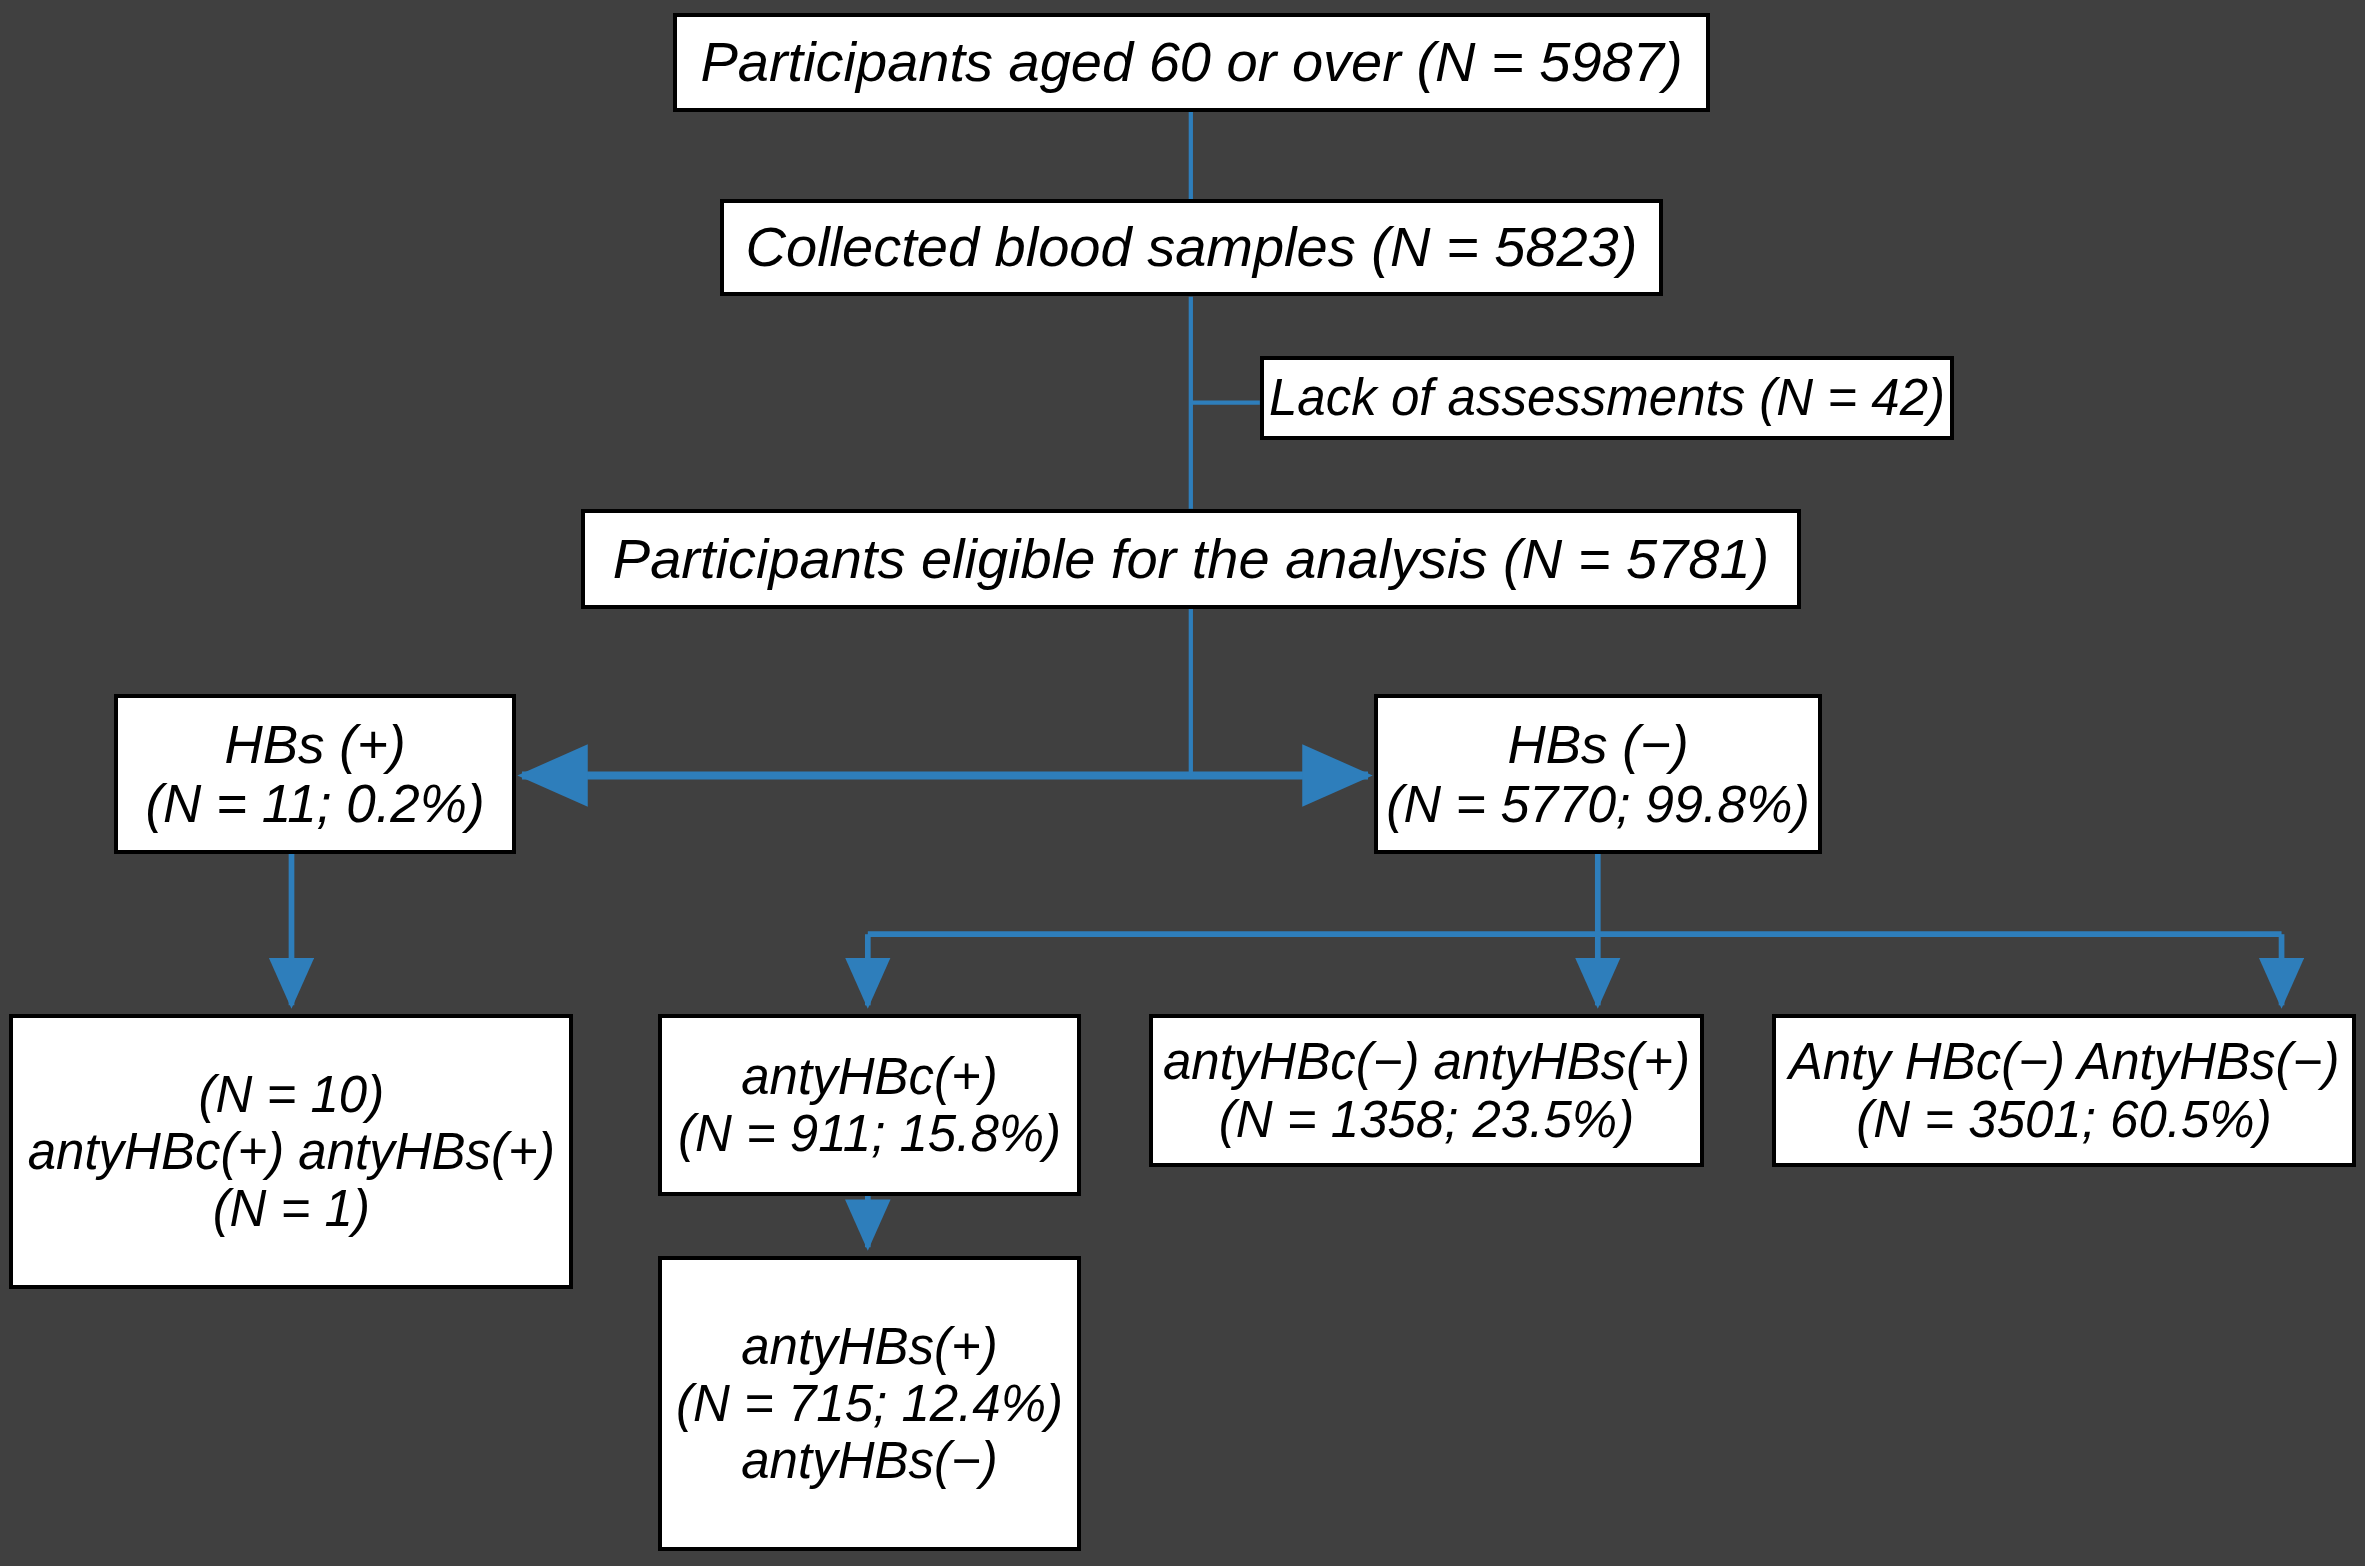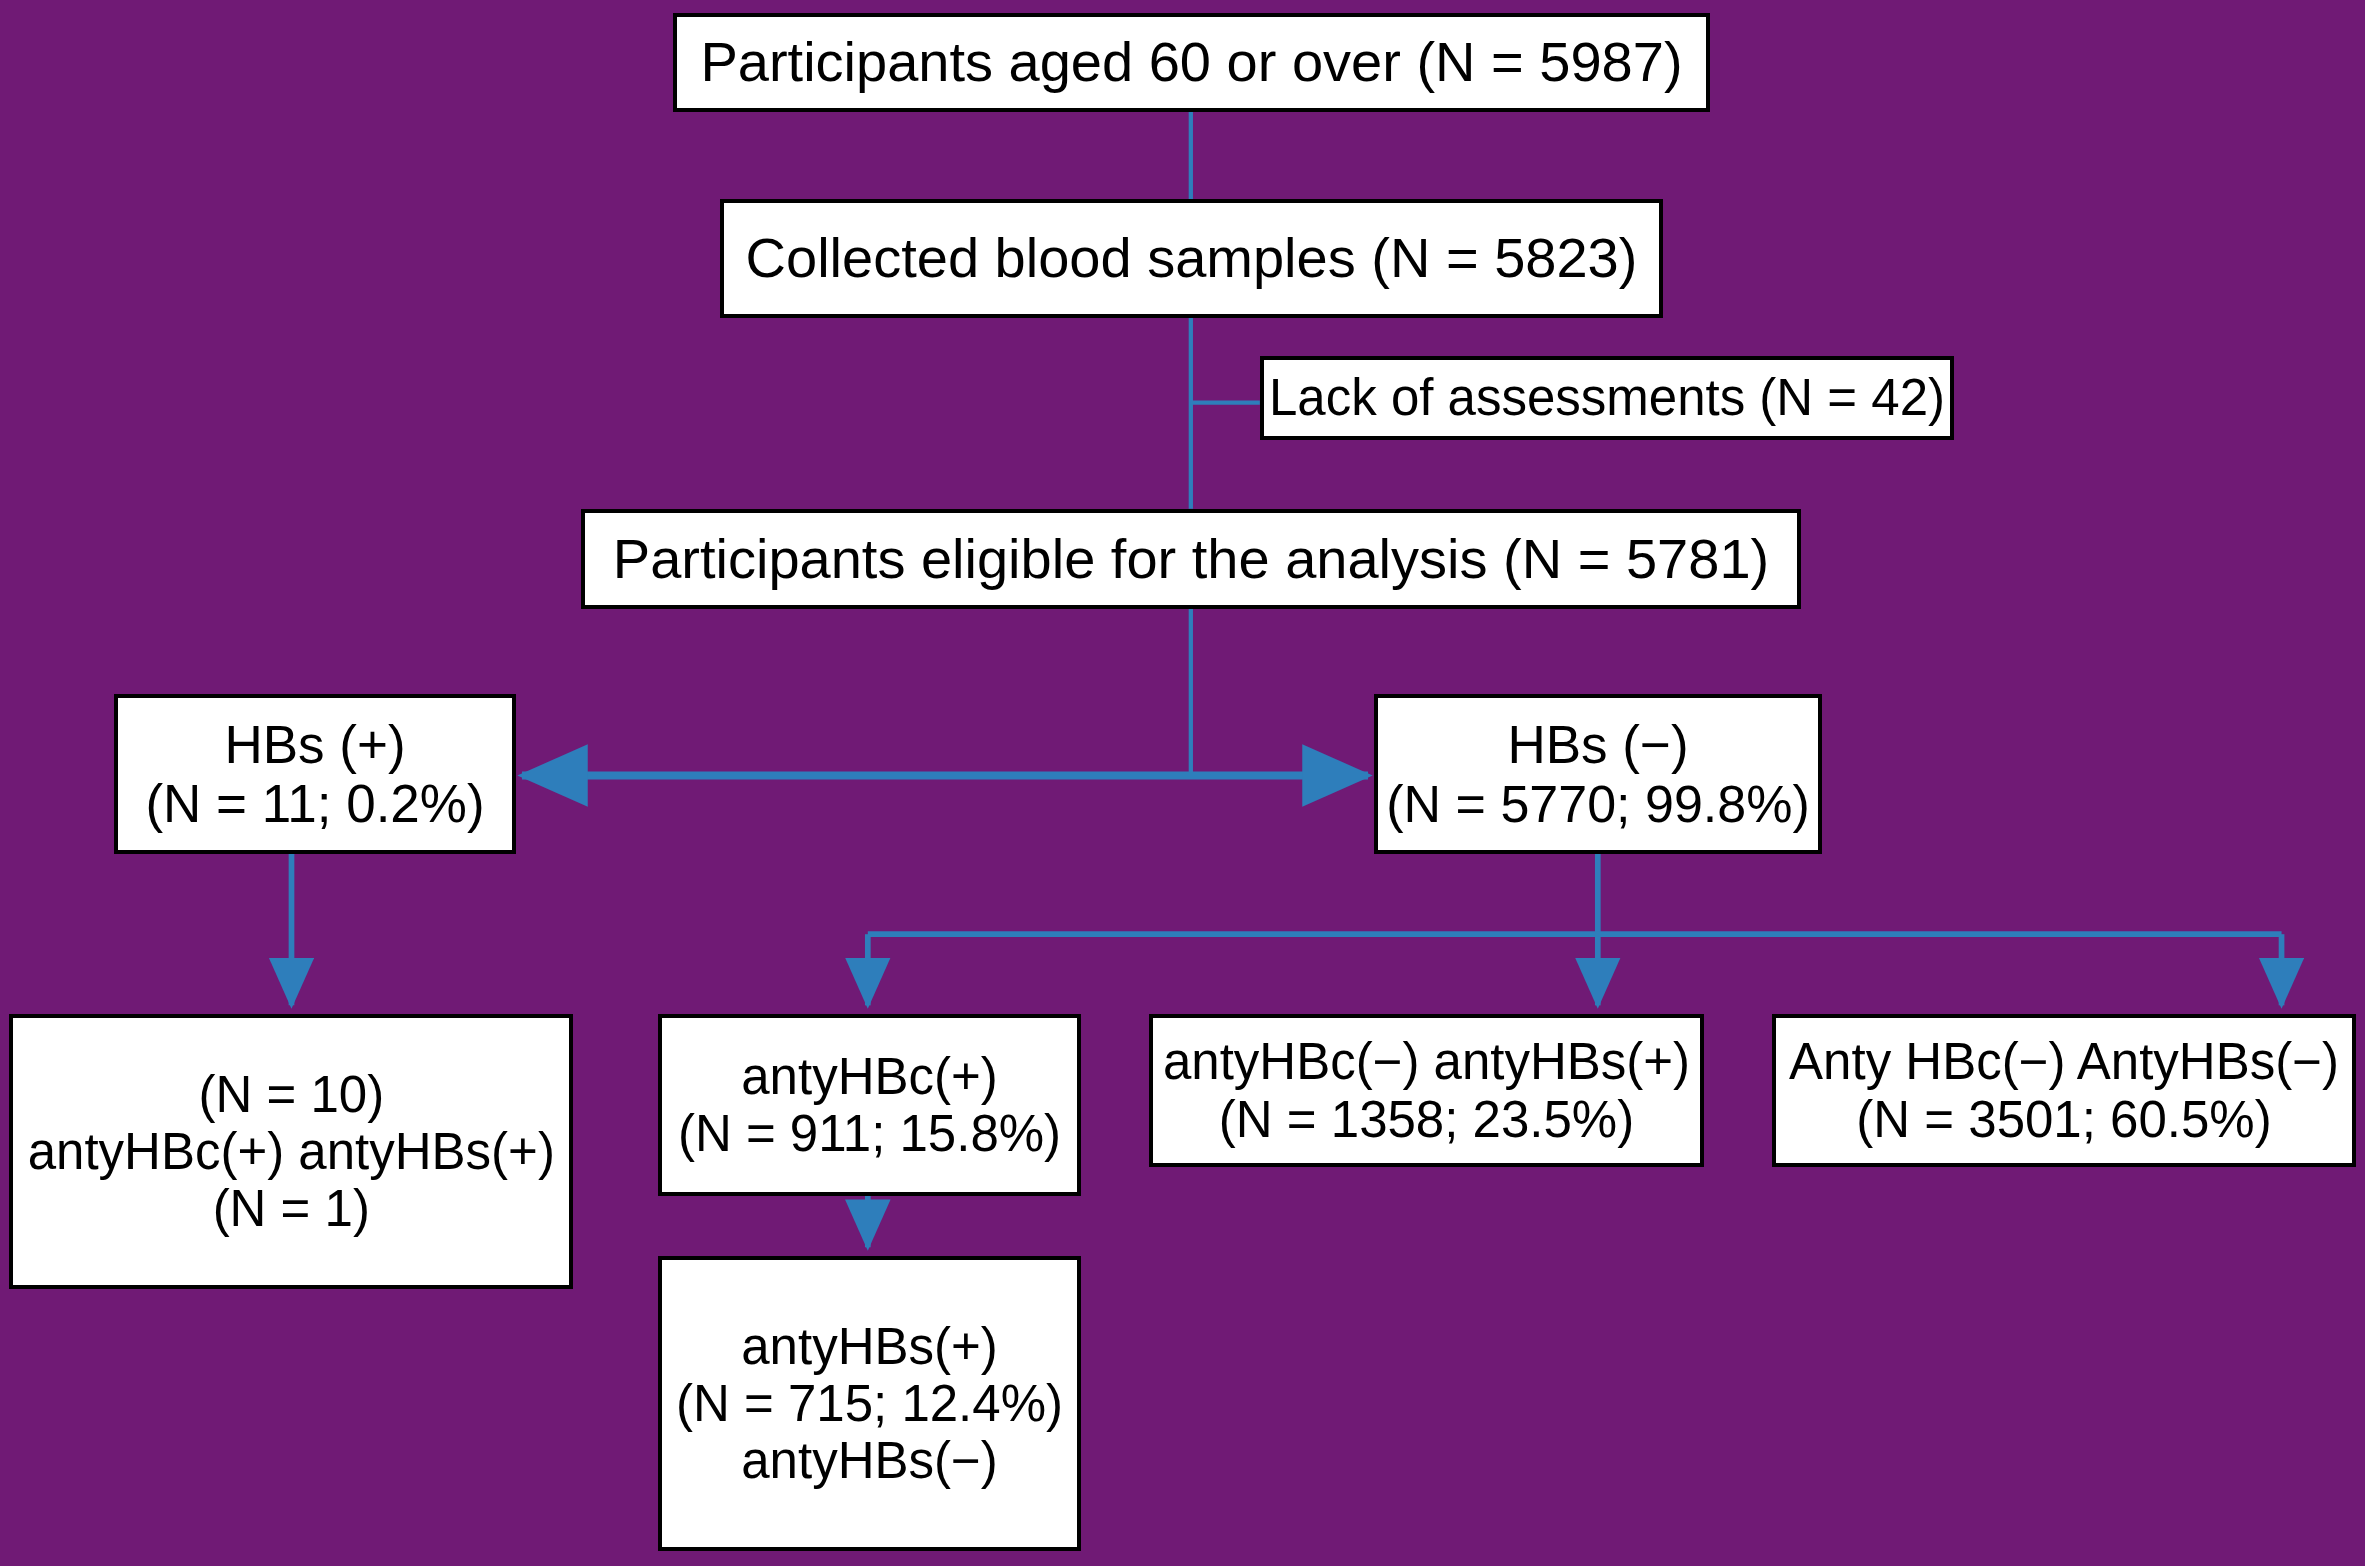--- a/index.html
+++ b/index.html
@@ -28,21 +28,21 @@
   }
   .node .ln { display:block; white-space:nowrap; }
   
   .t-big   { font-size:56px; }
   .t-mid   { font-size:53px; }
   .t-leaf  { font-size:51px; }
 </style>
 </head>
 <body>
 
-<div id="canvas" style="background: #701a75;">
+<div id="canvas" style="background: #404040; font-style: italic;">
 
   <svg id="edges" viewBox="0 0 3324 2201" width="2366" height="1566" xmlns="http://www.w3.org/2000/svg">
     <defs>
       <marker id="arrowEnd" markerWidth="10" markerHeight="10" refX="8.4" refY="4" orient="auto" markerUnits="strokeWidth">
         <path d="M0,0 L9,4 L0,8 z" fill="#2E7EBB"></path>
       </marker>
       <marker id="arrowStart" markerWidth="10" markerHeight="10" refX="0.6" refY="4" orient="auto" markerUnits="strokeWidth">
         <path d="M9,0 L0,4 L9,8 z" fill="#2E7EBB"></path>
       </marker>
     </defs>
@@ -65,21 +65,21 @@
     <line x1="2245" y1="1313" x2="2245" y2="1413" stroke="#2E7EBB" stroke-width="8" marker-end="url(#arrowEnd)"></line>
     <line x1="3206" y1="1313" x2="3206" y2="1413" stroke="#2E7EBB" stroke-width="8" marker-end="url(#arrowEnd)"></line>
 
     <line x1="1219" y1="1640" x2="1219" y2="1753" stroke="#2E7EBB" stroke-width="8" marker-end="url(#arrowEnd)"></line>
   </svg>
 
   <div id="node-layer">
       <div class="node t-big" style="left: 673px; top: 13px; width: 1037px; height: 99px; border-color: rgb(0, 0, 0); color: rgb(0, 0, 0);">
         <span class="ln">Participants aged 60 or over (N = 5987)</span>
       </div>
-      <div class="node t-big" style="left: 720px; top: 199px; width: 943px; height: 119px; border-color: rgb(0, 0, 0); color: rgb(0, 0, 0);">
+      <div class="node t-big" style="left: 720px; top: 199px; width: 943px; height: 97px; border-color: rgb(0, 0, 0); color: rgb(0, 0, 0);">
         <span class="ln">Collected blood samples (N = 5823)</span>
       </div>
       <div class="node t-mid" style="left: 1260px; top: 356px; width: 694px; height: 84px; border-color: rgb(0, 0, 0); color: rgb(0, 0, 0);">
         <span class="ln" style="font-size: 51px;">Lack of assessments  (N = 42)</span>
       </div>
       <div class="node t-big" style="left: 581px; top: 509px; width: 1220px; height: 100px; border-color: rgb(0, 0, 0); color: rgb(0, 0, 0);">
         <span class="ln">Participants eligible for the analysis (N = 5781)</span>
       </div>
       <div class="node t-mid" style="left: 114px; top: 694px; width: 402px; height: 160px; border-color: rgb(0, 0, 0); color: rgb(0, 0, 0);">
         <span class="ln">HBs (+)</span>

